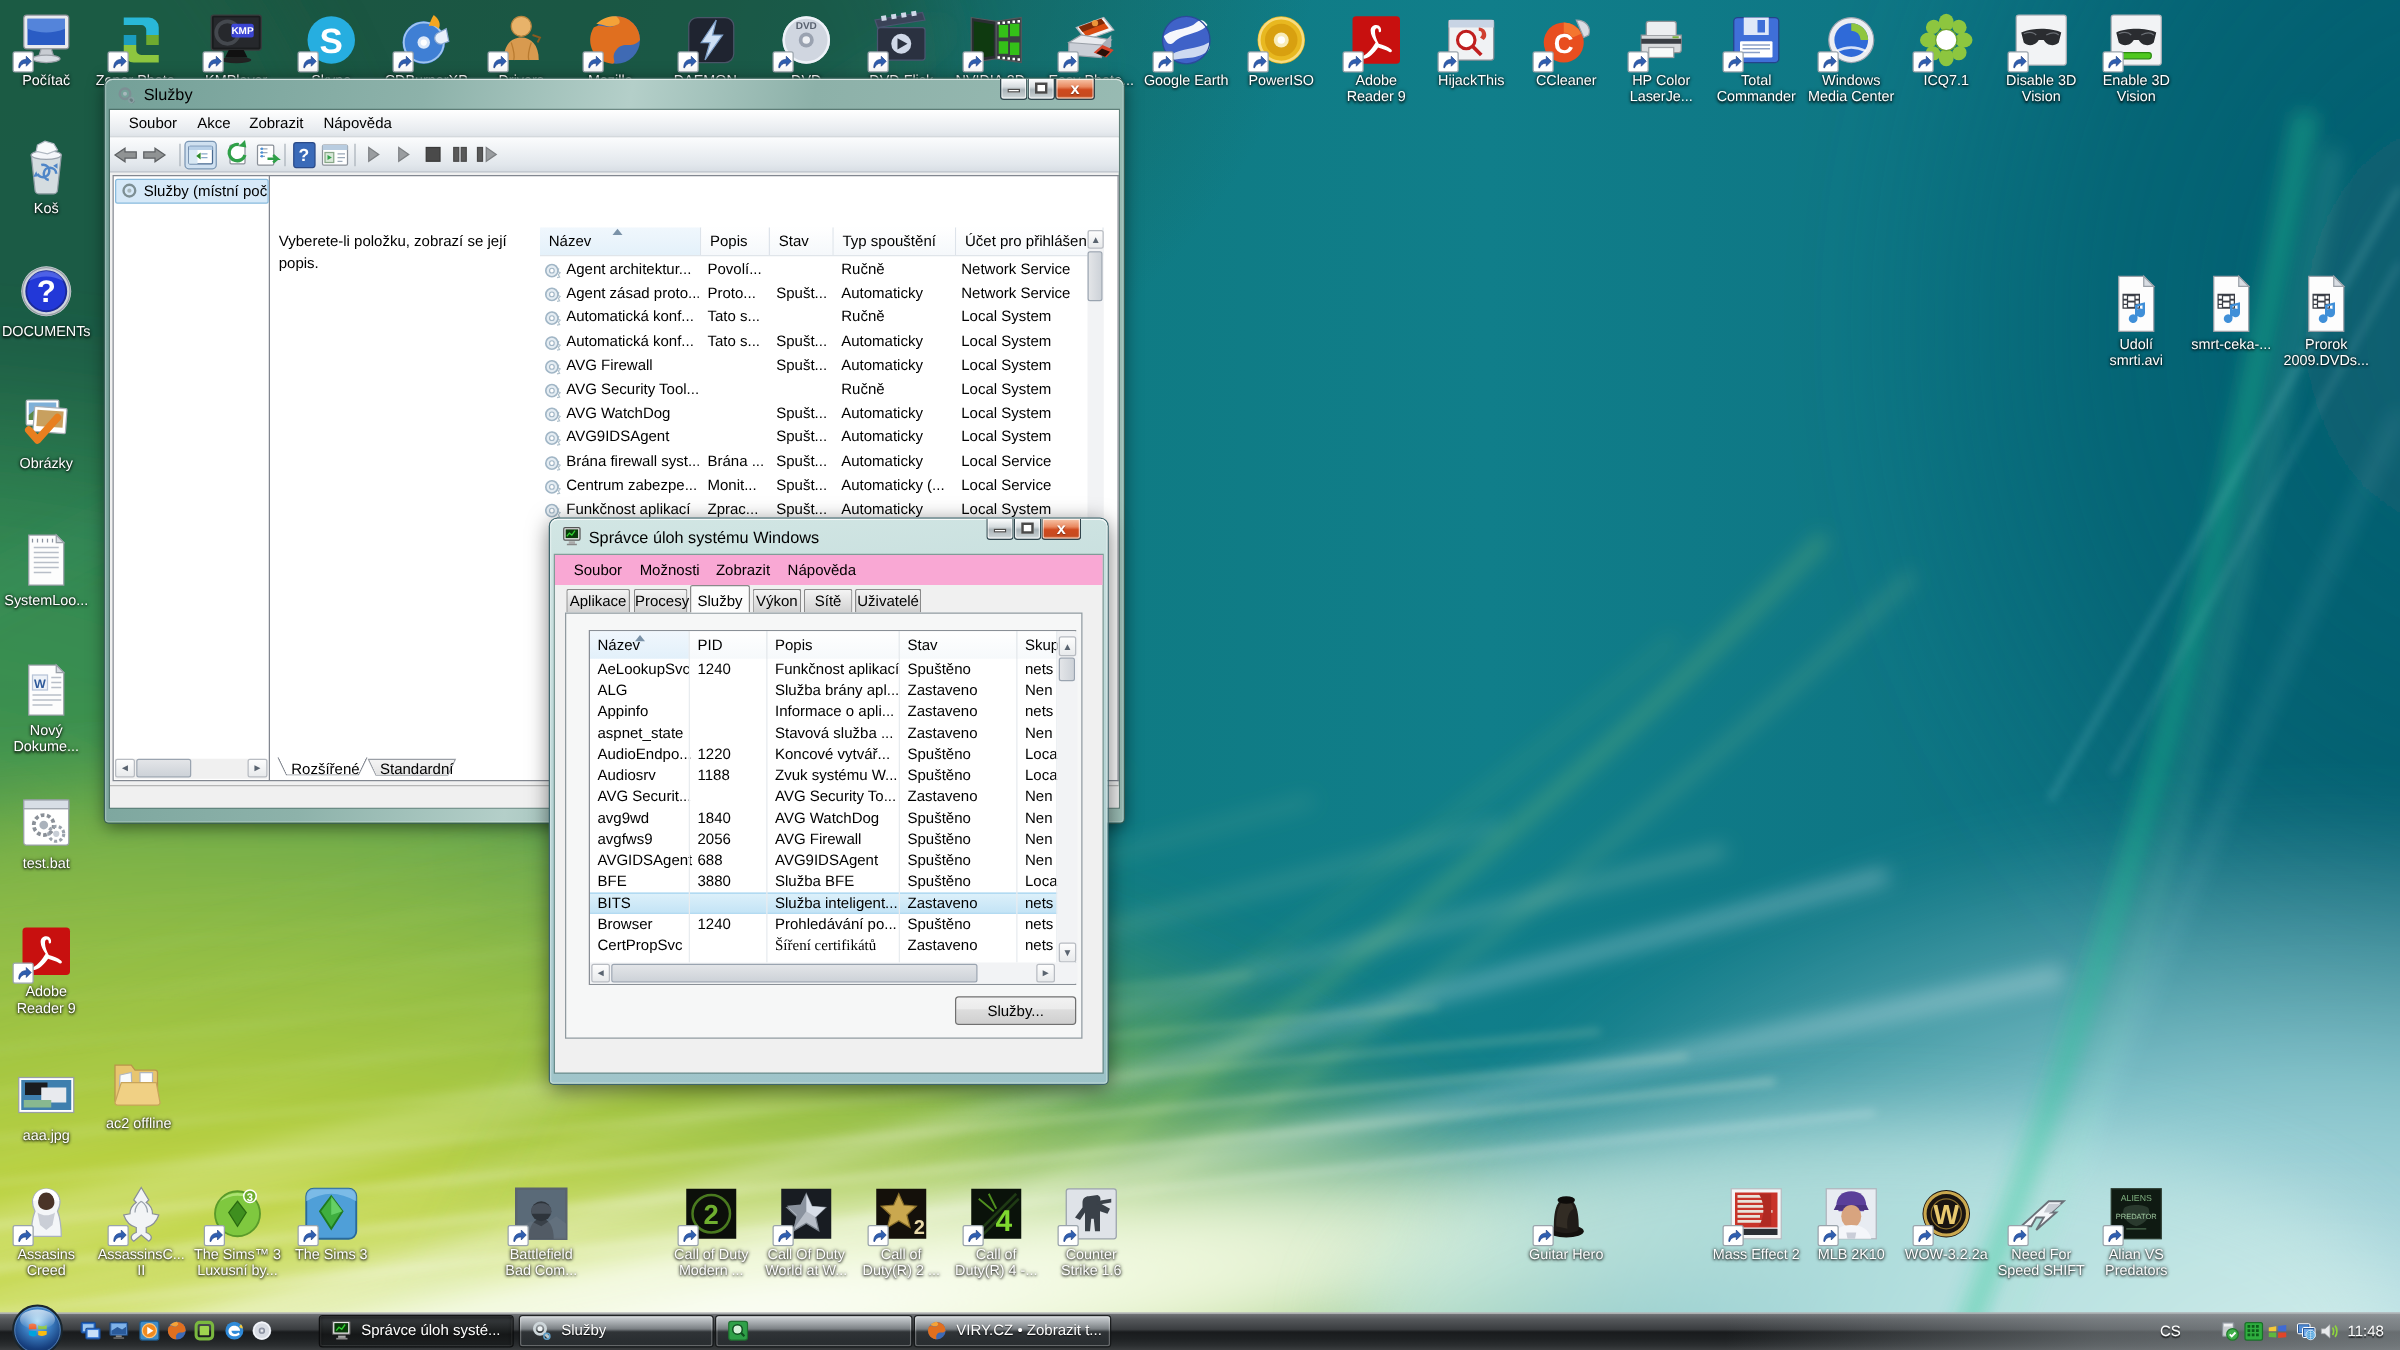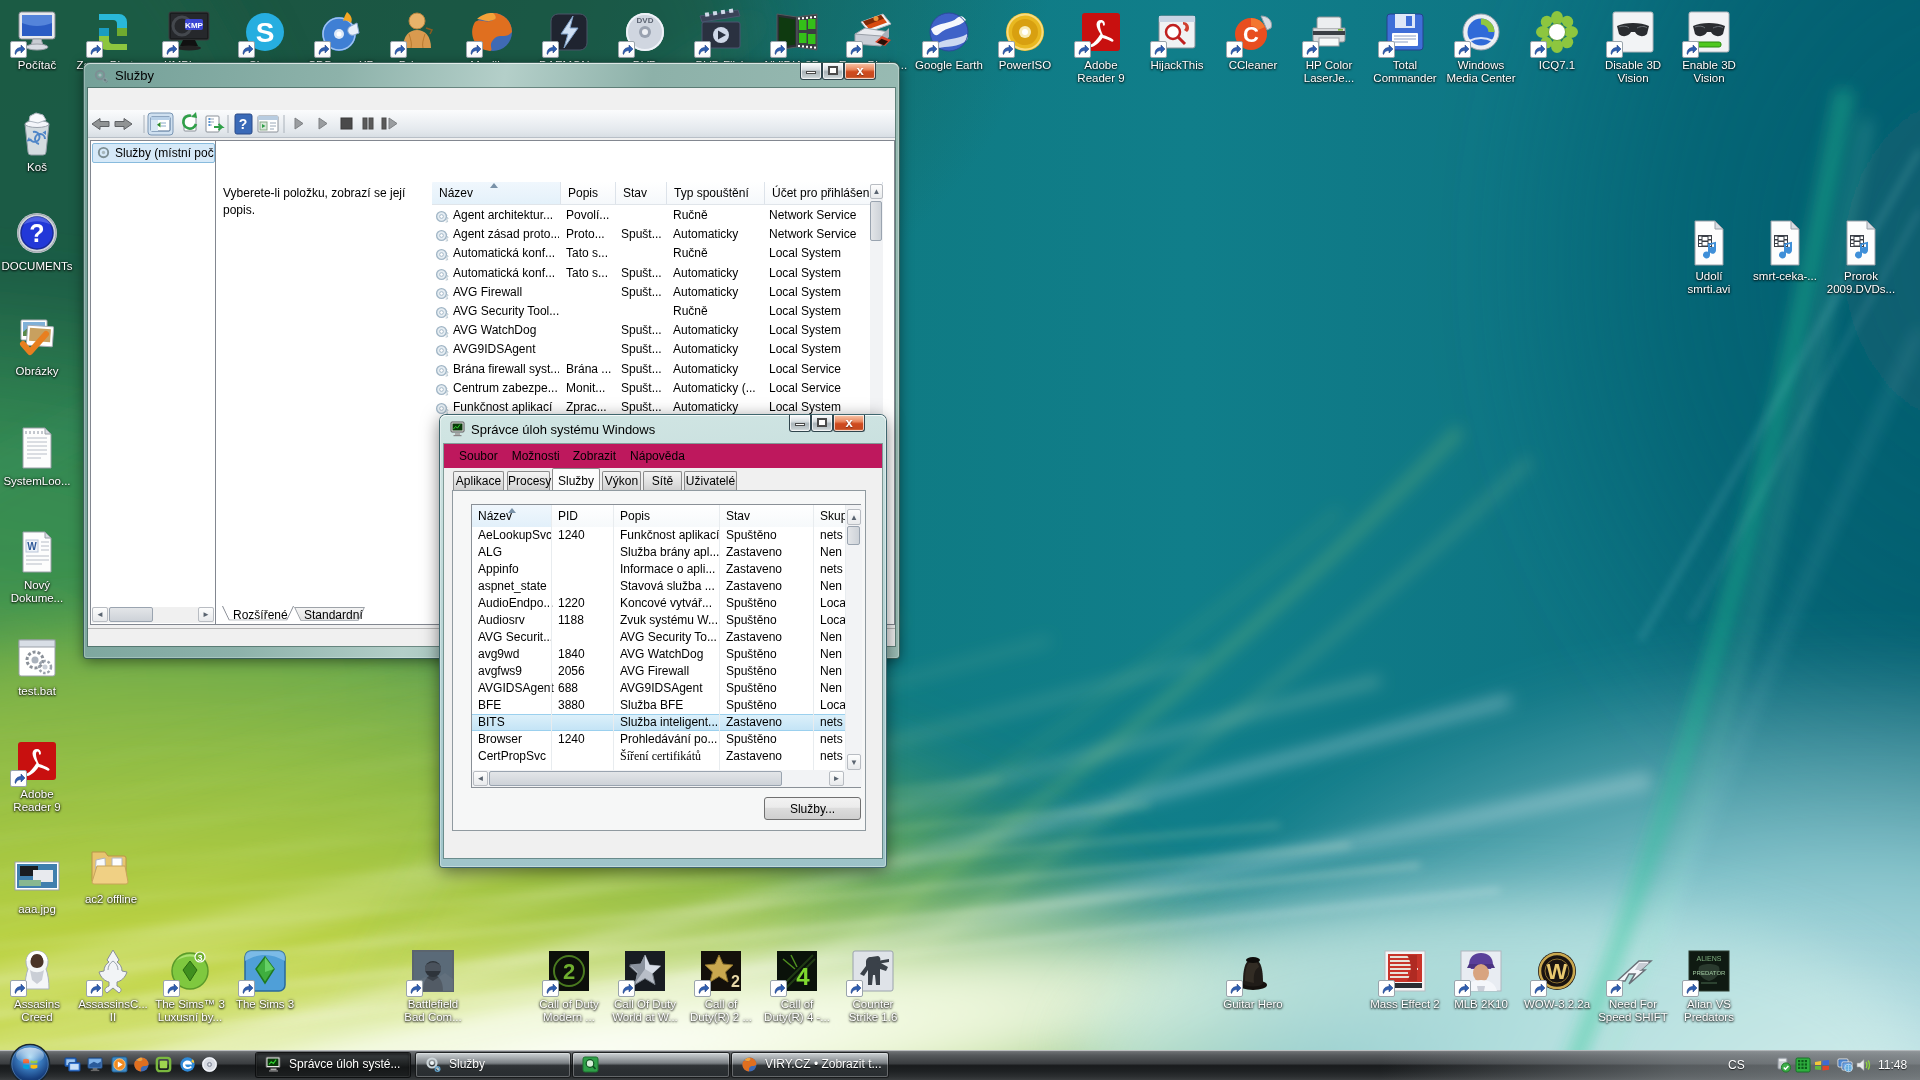--- a/index.html
+++ b/index.html
@@ -54,21 +54,21 @@
 #w1tabs{position:absolute;left:0px;top:518px;width:400px;height:20px;}
 #w1stat{position:absolute;left:0;top:540px;width:807px;height:18px;background:#f0f0f0;border-top:1px solid #b5b5b5;}
 .mmcrow{position:absolute;font-size:12px;color:#000;white-space:nowrap;height:19px;}
 .mmch{position:absolute;top:0;height:22px;border-right:1px solid #dde3ea;font-size:12px;color:#000;background:linear-gradient(180deg,#ffffff,#f5f8fb);}
 .gear{position:absolute;width:15px;height:15px;}
 
 #w2{left:440px;top:415px;width:446px;height:452px;z-index:20;border-radius:6px 6px 3px 3px;
 background:linear-gradient(175deg,#d2e6e4 0%,#bad6d6 40%,#9cc2c8 100%);
 box-shadow:0 0 0 1px #3f666e,0 4px 18px rgba(0,0,0,.55),inset 0 1px 0 rgba(255,255,255,.7),inset 0 0 0 1px rgba(255,255,255,.35);}
 #w2c{position:absolute;left:4px;top:29px;width:438px;height:414px;background:#f0f0f0;box-shadow:0 0 0 1px rgba(40,70,64,.45);}
-#w2 .mbar{left:0;top:0;width:100%;height:24px;background:#be185d;}
+#w2 .mbar{left:0;top:0;width:100%;height:24px;background:#f9a8d4;}
 #w2 .mbar span{margin:5px 0 0 0;}
 #w2tabs{position:absolute;left:0;top:24px;width:100%;height:22px;}
 .tab{position:absolute;top:3px;height:19px;background:linear-gradient(180deg,#f4f4f4,#dcdcdc 70%,#d0d0d0);border:1px solid #8a8a8a;border-bottom:none;border-radius:2px 2px 0 0;font-size:12px;text-align:center;padding-top:2px;}
 .tab.sel{top:0;height:22px;background:#fcfcfc;z-index:3;padding-top:5px;}
 #w2panel{position:absolute;left:8px;top:46px;width:414px;height:341px;background:#f6f7f7;border:1px solid #909aa0;}
 #w2tbl{position:absolute;left:18px;top:13px;width:390px;height:284px;background:#fff;border:1px solid #8a9097;}
 .tmh{position:absolute;top:0;height:22px;border-right:1px solid #e2e6ea;font-size:12px;color:#000;background:linear-gradient(180deg,#ffffff,#f6f9fb);}
 .tmrow{position:absolute;font-size:12px;height:17px;color:#000;white-space:nowrap;}
 #w2btn{position:absolute;left:311px;top:306px;width:97px;height:23px;background:linear-gradient(180deg,#f2f2f2,#ebebeb 45%,#dddddd 46%,#cfcfcf);border:1px solid #707070;border-radius:3px;font-size:12px;text-align:center;padding-top:4px;}
 #w2stat{position:absolute;left:2px;top:394px;width:434px;height:20px;background:#f0f0f0;}
@@ -909,20 +909,21 @@
           <div class="glyph-min"></div>
         </div>
     <div class="cbtn">
           <div class="glyph-max"></div>
         </div>
     <div class="cbtn close">
           <div class="glyph-x">x</div>
         </div>
   </div>
   <div id="w1c">
+    <div class="mbar"><span style="margin-left:15px">Soubor</span><span style="margin-left:16px">Akce</span><span style="margin-left:15px">Zobrazit</span><span style="margin-left:16px">Nápověda</span></div>
     <div id="w1tool">
       <svg width="807" height="28" viewBox="0 0 807 28">
         <g fill="#909394" stroke="#5e6164" stroke-width="1">
           <path d="M12 8.5 L12 11.5 L21 11.5 L21 16.5 L12 16.5 L12 19.5 L4 14 Z"></path>
           <path d="M36 8.5 L36 11.5 L27 11.5 L27 16.5 L36 16.5 L36 19.5 L44 14 Z"></path>
         </g>
         <line x1="56" y1="5" x2="56" y2="23" stroke="#aab2ba"></line>
         <rect x="60" y="3" width="25" height="22" rx="3" fill="#cfe0f0" stroke="#7a96b4"></rect>
         <rect x="63" y="7" width="19" height="14" rx="1" fill="#fff" stroke="#4a6a90"></rect>
         <rect x="63" y="7" width="19" height="3" fill="#b8d0e8"></rect>

